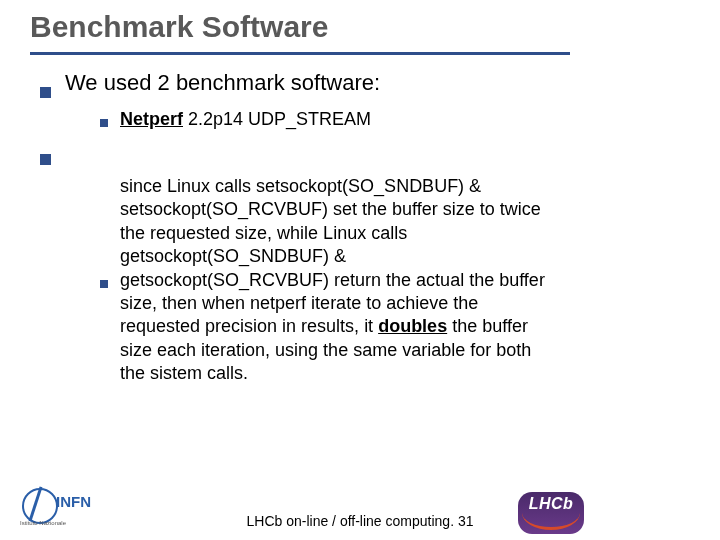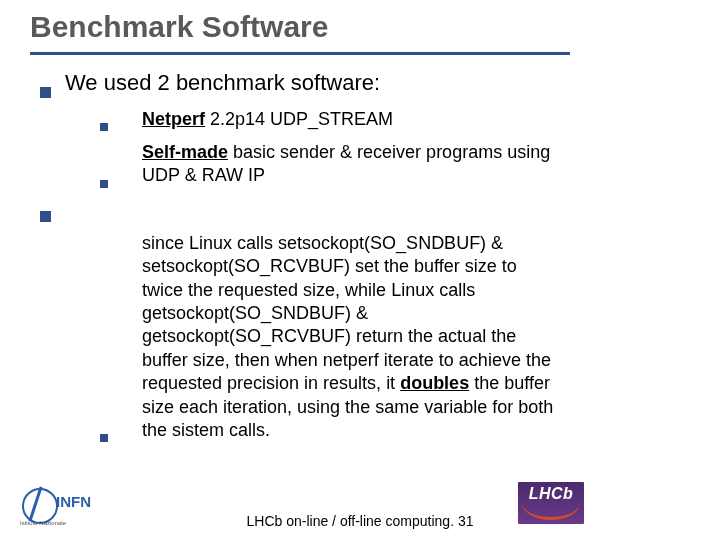--- a/index.html
+++ b/index.html
@@ -48,23 +48,22 @@
   }
   .l1 .t {
     font-size: 22px;
     line-height: 1.3;
   }
   .l2-group {
     margin: 4px 0 14px 60px;
   }
   .l2 {
     display: flex;
-    align-items: flex-end;
+    align-items: center;
     margin-bottom: 10px;
-    gap: 22px;
   }
   .l2 .b {
     width: 8px;
     height: 8px;
     background: #2f4e8a;
     flex: 0 0 8px;
     margin-top: 8px;
     margin-right: 12px;
   }
   .l2 .t {
@@ -125,25 +124,25 @@
     top: 34px;
     font-family: Arial, sans-serif;
     font-size: 6px;
     color: #555;
     white-space: nowrap;
   }
 
   .logo-right {
     position: absolute;
     right: 16px;
-    bottom: 16px;
+    bottom: 6px;
     width: 66px;
     height: 42px;
     background: linear-gradient(180deg, #4a2a6a 0%, #6a3a8a 100%);
-    border-radius: 1px;
+    border-radius: 14px;
   }
   .logo-right .lhcb {
     font-family: Arial, sans-serif;
     font-style: italic;
     font-weight: bold;
     color: #fff;
     font-size: 16px;
     text-align: center;
     padding-top: 3px;
     letter-spacing: 0.5px;
@@ -173,26 +172,20 @@
       <div class="t">We used 2 benchmark software:</div>
     </div>
 
     <div class="l2-group">
       <div class="l2">
         <div class="b"></div>
         <div class="t">
           <span class="bold uline">Netperf</span><span> 2.2p14 UDP_STREAM</span>
         </div>
       </div>
-      <div class="l2">
-        <div class="b"></div>
-        <div class="t">
-          <span class="bold uline">Self-made</span><span> basic sender &amp; receiver programs using UDP &amp; RAW IP</span>
-        </div>
-      </div>
     </div>
 
     <div class="l1">
       <div class="b"></div>
     </div>
 
     <div class="l2-group">
       <div class="l2">
         <div class="b"></div>
         <div class="t">

